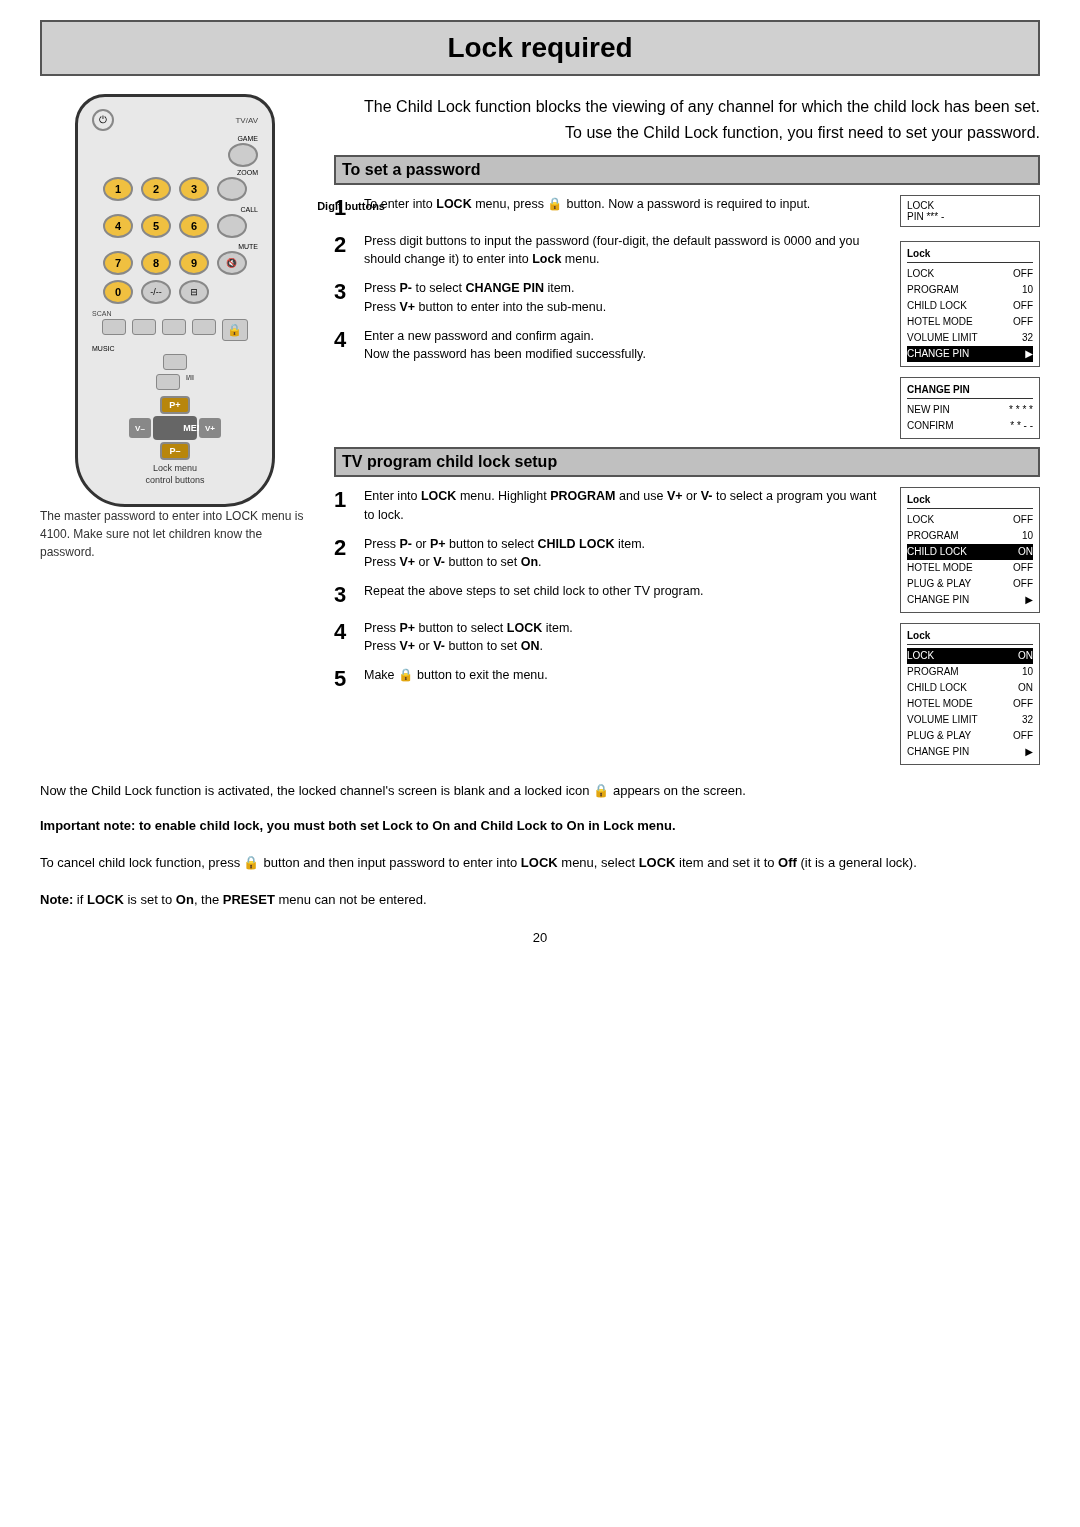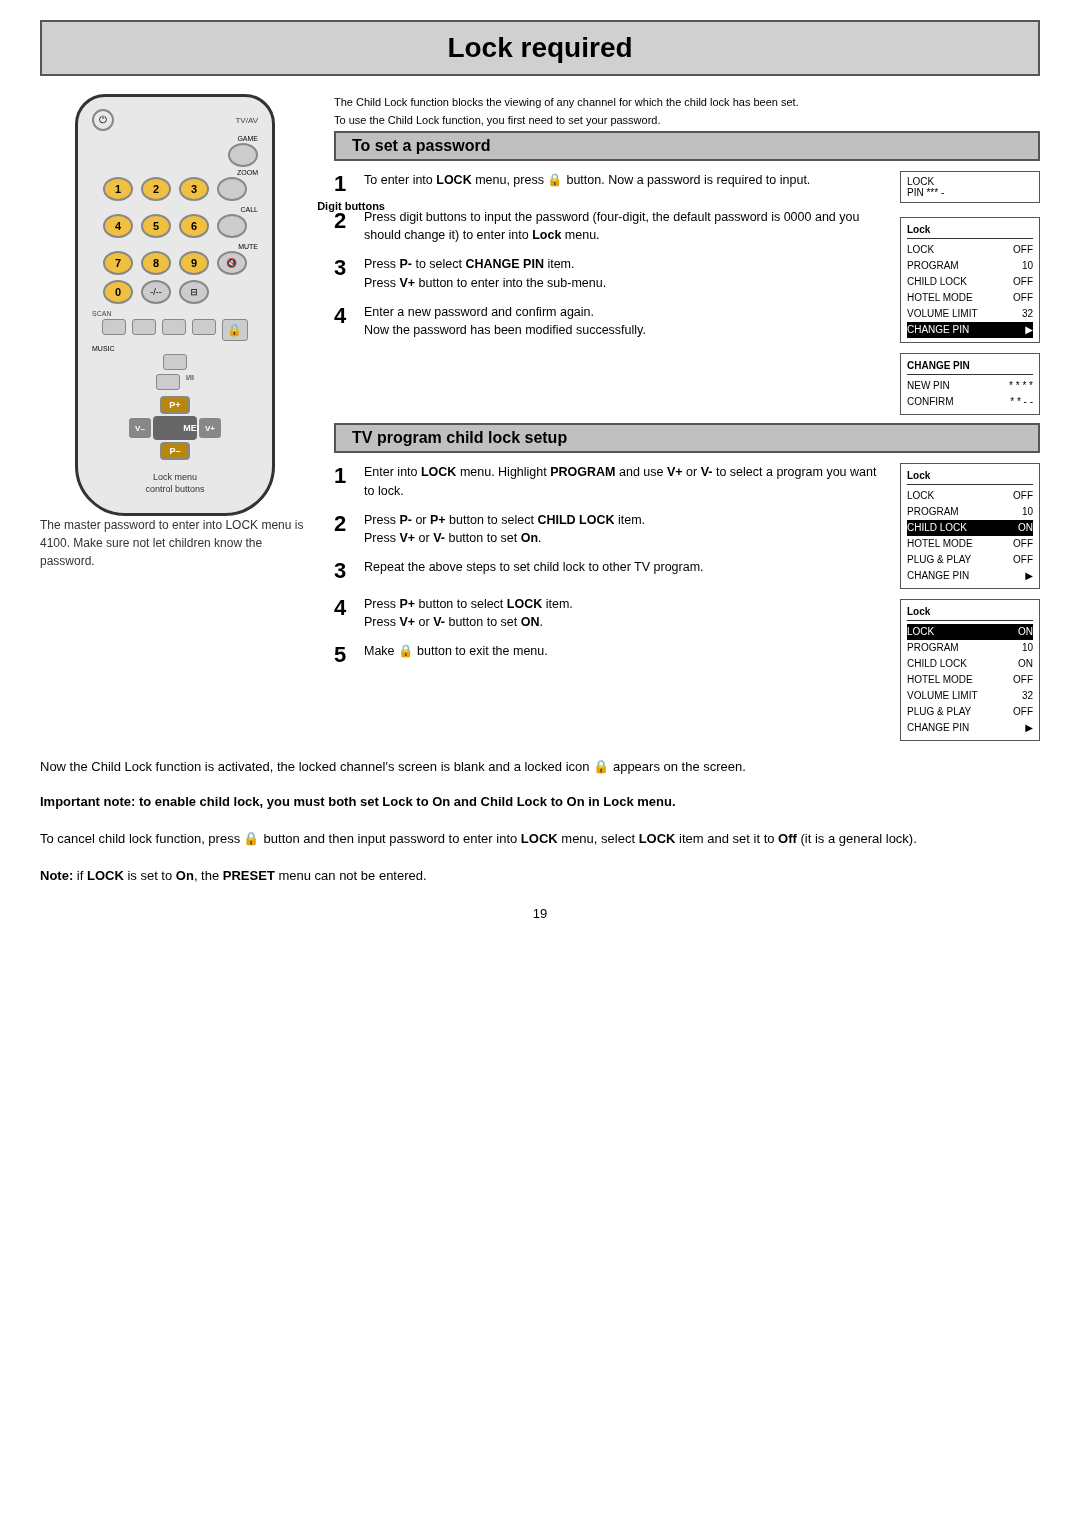--- a/index.html
+++ b/index.html
@@ -158,40 +158,41 @@
       height: 18px;
       display: flex;
       align-items: center;
       justify-content: center;
       margin-top: 2px;
     }
     .lock-menu-label {
       font-size: 9px;
       color: #333;
       text-align: center;
-      margin-top: 12px;
+      margin-top: 3px;
       line-height: 1.3;
     }
     .remote-caption {
       font-size: 12px;
       color: #333;
       line-height: 1.5;
     }
     
     .intro-text {
-      font-size: 11px;
+      font-size: 16px;
       line-height: 1.6;
-      margin-bottom: 2px;
+      margin-bottom: 10px;
+      text-align: right;
     }
     .section-header {
       background: #c0c0c0;
       border: 2px solid #555;
       font-size: 16px;
       font-weight: bold;
-      padding: 4px 16px;
+      padding: 4px 6px;
       margin-bottom: 10px;
     }
     .steps-area {
       display: flex;
       gap: 12px;
     }
     .steps-list {
       flex: 1;
     }
     .step {
@@ -538,13 +539,13 @@
 <div class="important-note">
   <strong>Important note: to enable child lock, you must both set Lock to On and Child Lock to On in Lock menu.</strong>
 </div>
 <div class="bottom-note">
   To cancel child lock function, press 🔒 button and then input password to enter into <strong>LOCK</strong> menu, select <strong>LOCK</strong> item and set it to <strong>Off</strong> (it is a general lock).
 </div>
 <div class="bottom-note">
   <strong>Note:</strong> if <strong>LOCK</strong> is set to <strong>On</strong>, the <strong>PRESET</strong> menu can not be entered.
 </div>
 
-<div class="page-number">19</div>
+<div class="page-number">20</div>
 
 </body></html>

